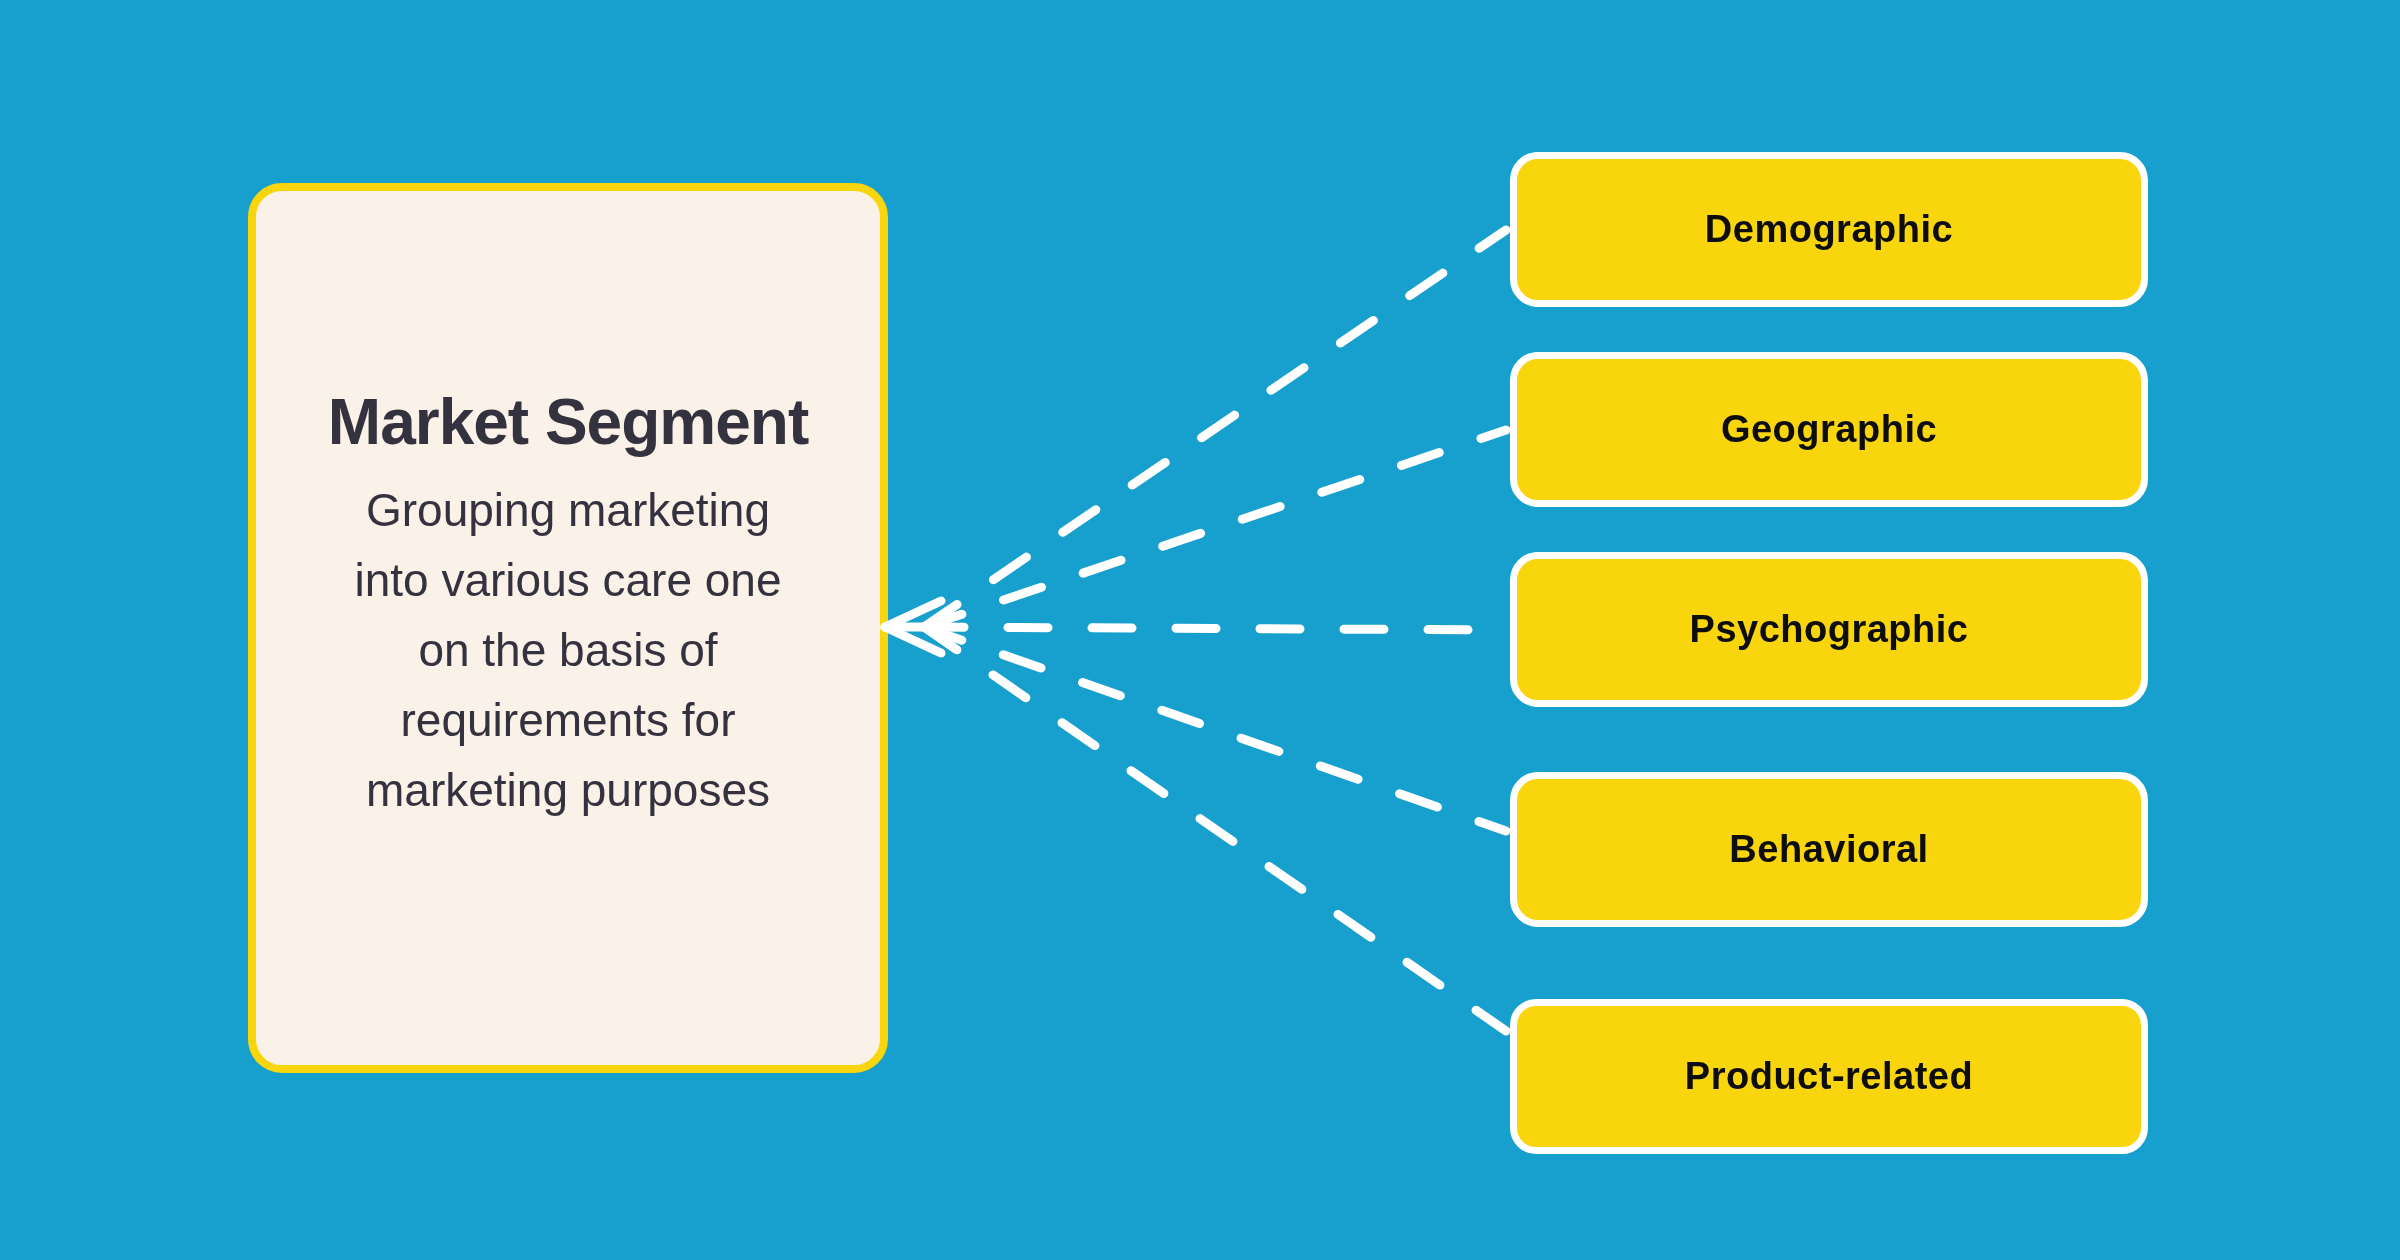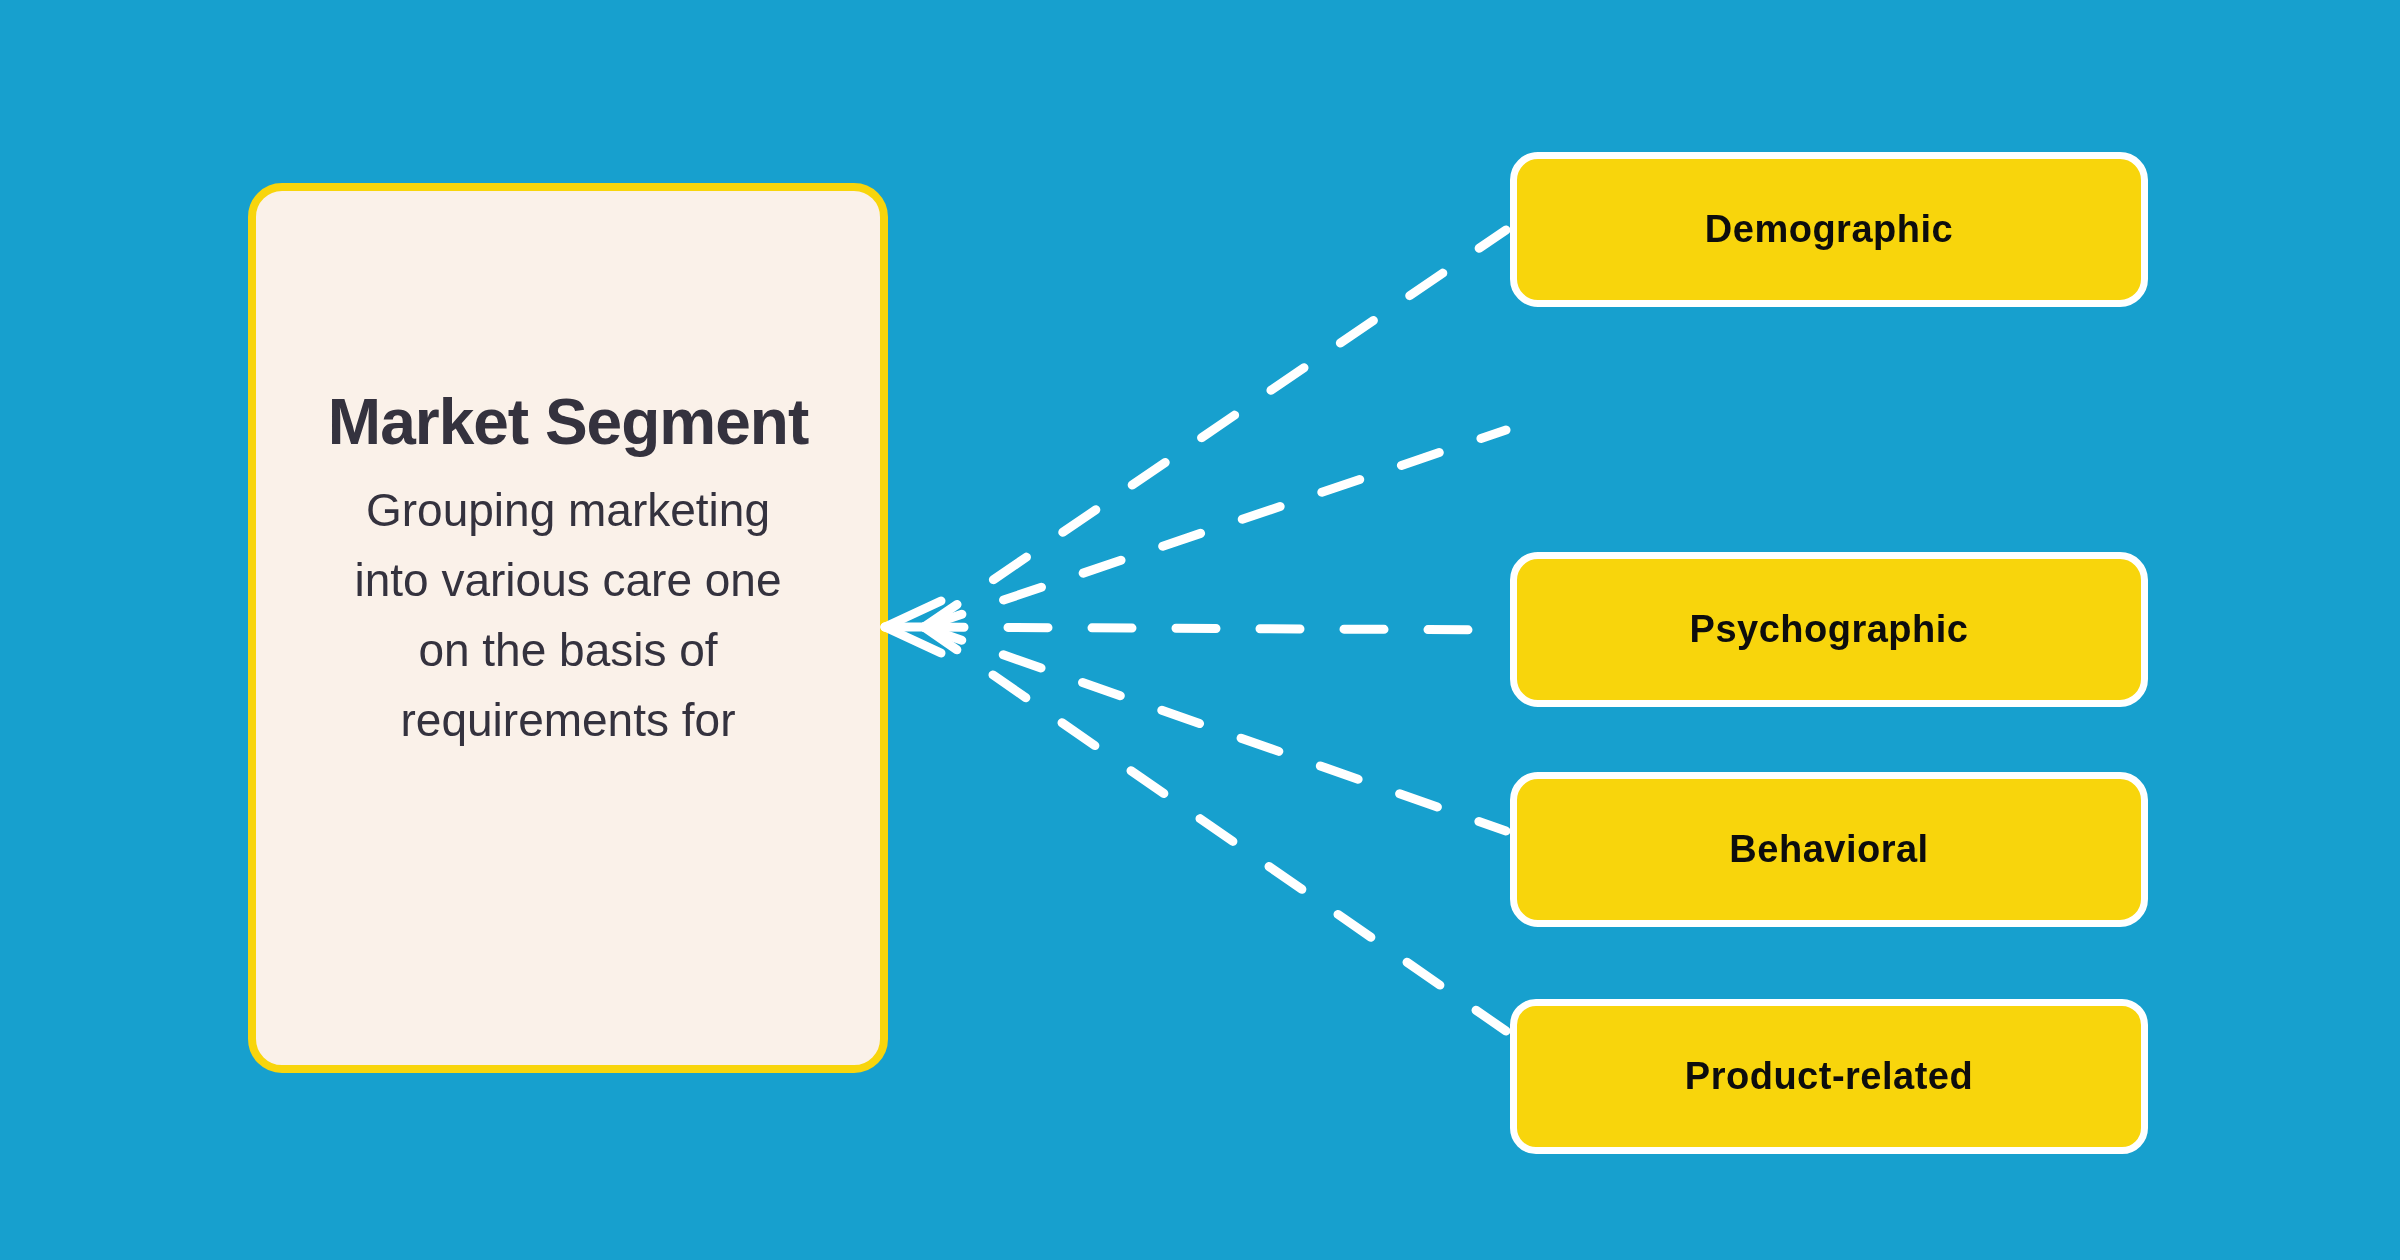--- a/index.html
+++ b/index.html
@@ -107,39 +107,43 @@
 
 <div class="stage">
 
   <div class="left-card">
     <div class="card-title">Market Segment</div>
     <div class="card-desc">
       <span class="line">Grouping marketing</span>
       <span class="line">into various care one</span>
       <span class="line">on the basis of</span>
       <span class="line">requirements for</span>
+      <span class="line">marketing purposes</span>
     </div>
   </div>
 
   <svg class="connectors" viewBox="0 0 2400 1260" aria-hidden="true">
     <line class="dash" x1="924" y1="627" x2="1506" y2="230"></line>
     <line class="dash" x1="924" y1="627" x2="1506" y2="430"></line>
     <line class="dash" x1="924" y1="627" x2="1506" y2="630"></line>
     <line class="dash" x1="924" y1="627" x2="1506" y2="831"></line>
     <line class="dash" x1="924" y1="627" x2="1506" y2="1031"></line>
     <g>
       <line class="arrow" x1="885" y1="627" x2="941" y2="601"></line>
       <line class="arrow" x1="885" y1="627" x2="936" y2="627"></line>
       <line class="arrow" x1="885" y1="627" x2="941" y2="653"></line>
     </g>
   </svg>
 
   <div class="node node-1">
     <span class="node-label">Demographic</span>
   </div>
+  <div class="node node-2">
+    <span class="node-label">Geographic</span>
+  </div>
   <div class="node node-3">
     <span class="node-label">Psychographic</span>
   </div>
   <div class="node node-4">
     <span class="node-label">Behavioral</span>
   </div>
   <div class="node node-5">
     <span class="node-label">Product-related</span>
   </div>
 

